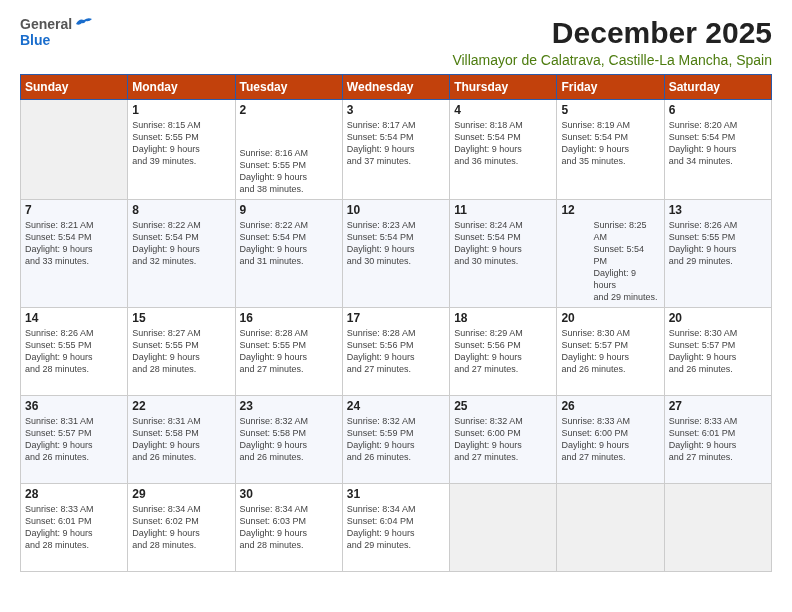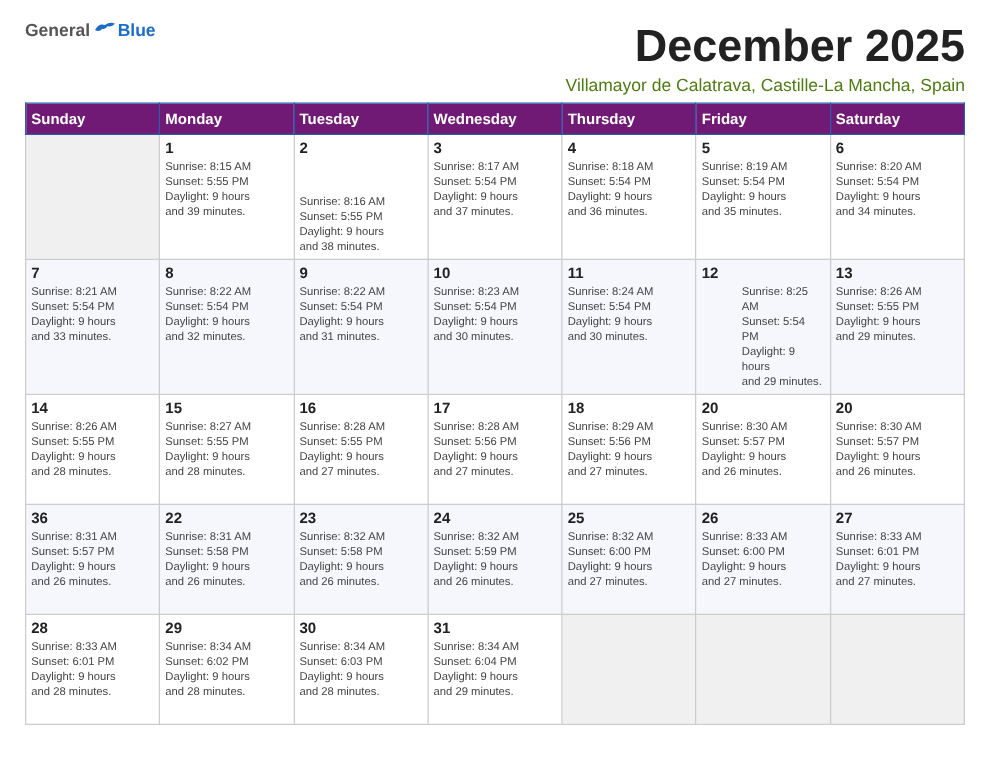--- a/index.html
+++ b/index.html
@@ -17,54 +17,54 @@
       background: #fff;
     }
     .header {
       display: flex;
       align-items: flex-start;
       justify-content: space-between;
       margin-bottom: 4px;
     }
     .logo {
       display: flex;
-      flex-direction: row;
+      flex-direction: column;
       align-items: flex-start;
     }
     .logo-text {
       display: flex;
       align-items: center;
       font-size: 15px;
       font-weight: bold;
     }
     .logo-bird {
       width: 20px;
       height: 16px;
       margin-left: 2px;
     }
     .title-block {
       text-align: right;
     }
     .main-title {
-      font-size: 36px;
+      font-size: 30px;
       font-weight: bold;
       color: #222;
     }
     .subtitle {
       font-size: 14px;
       color: #4d7c0f;
       margin-top: 2px;
     }
     .calendar {
       width: 100%;
       border-collapse: collapse;
       margin-top: 6px;
     }
     .calendar thead tr th {
-      background: #701a75;
+      background: #c2410c;
       color: #fff;
       font-size: 12px;
       font-weight: bold;
       padding: 5px 4px;
       text-align: left;
       border: 1px solid #2a5aaa;
     }
     .calendar tbody tr td {
       vertical-align: top;
       border: 1px solid #ccc;

